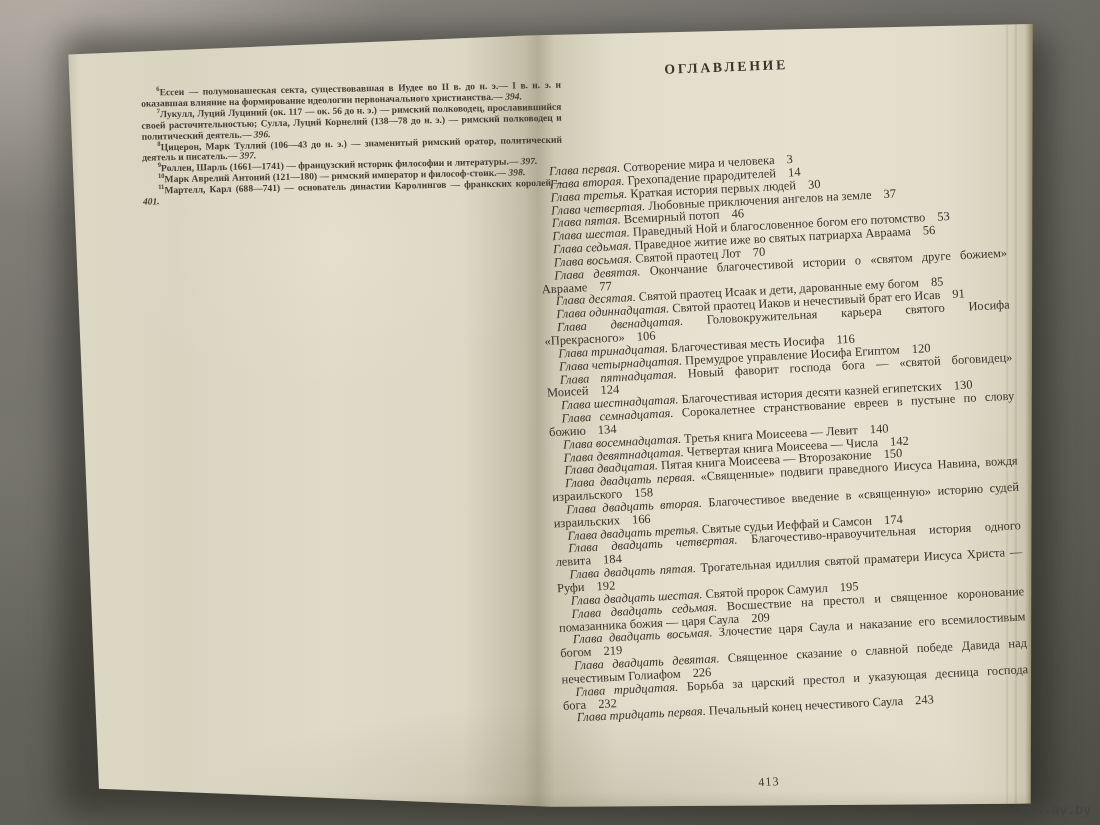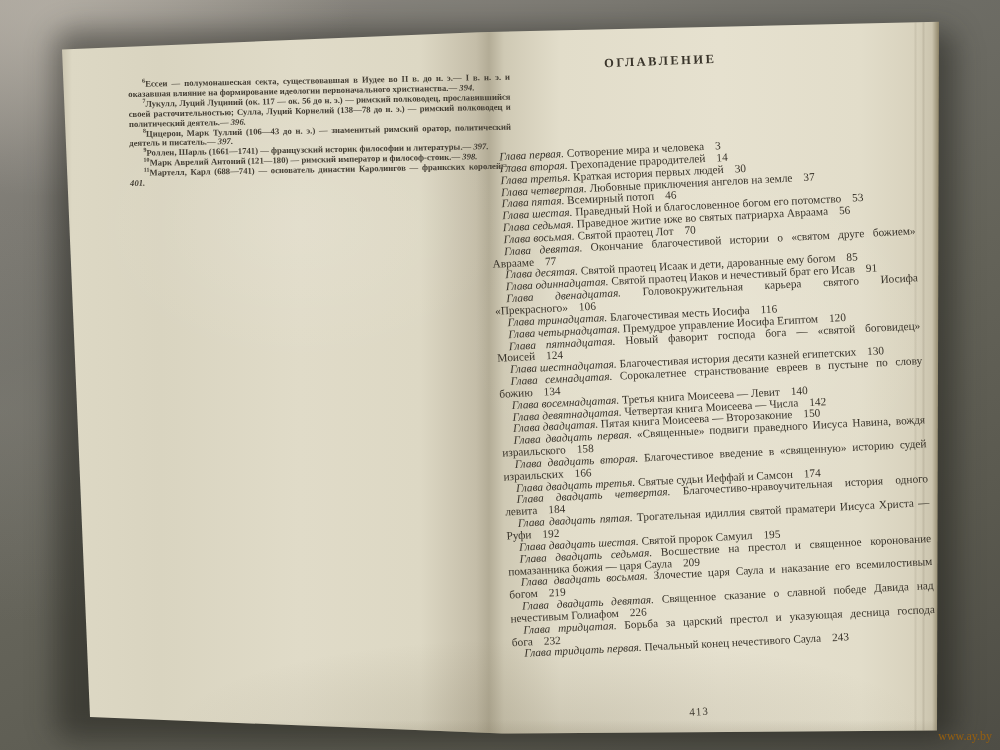--- a/index.html
+++ b/index.html
@@ -78,22 +78,22 @@
   .toc .chap { font-style: italic; }
   .toc .pg { padding-left: 11px; white-space: nowrap; }
   .folio {
     position: absolute; left: 487px; top: 716px; width: 424px;
     transform: rotate(-2.9deg); transform-origin: left top;
     text-align: center;
     color: #3e392f; font-size: 11px; letter-spacing: 1px;
   }
   .watermark {
     position: absolute; right: 8px; bottom: 6px;
-    font-family: Liberation Serif, serif;
-    font-size: 12px; color: #a16207; opacity: 0.85;
+    font-family: Liberation Mono, monospace;
+    font-size: 12px; color: #404040; opacity: 0.85;
     text-shadow: 0 0 2px rgba(90,88,80,0.4);
   }
 </style>
 </head>
 <body>
 
 <div class="photo-bg"></div>
 <div class="book-shadow"></div>
 
 <div class="book">

